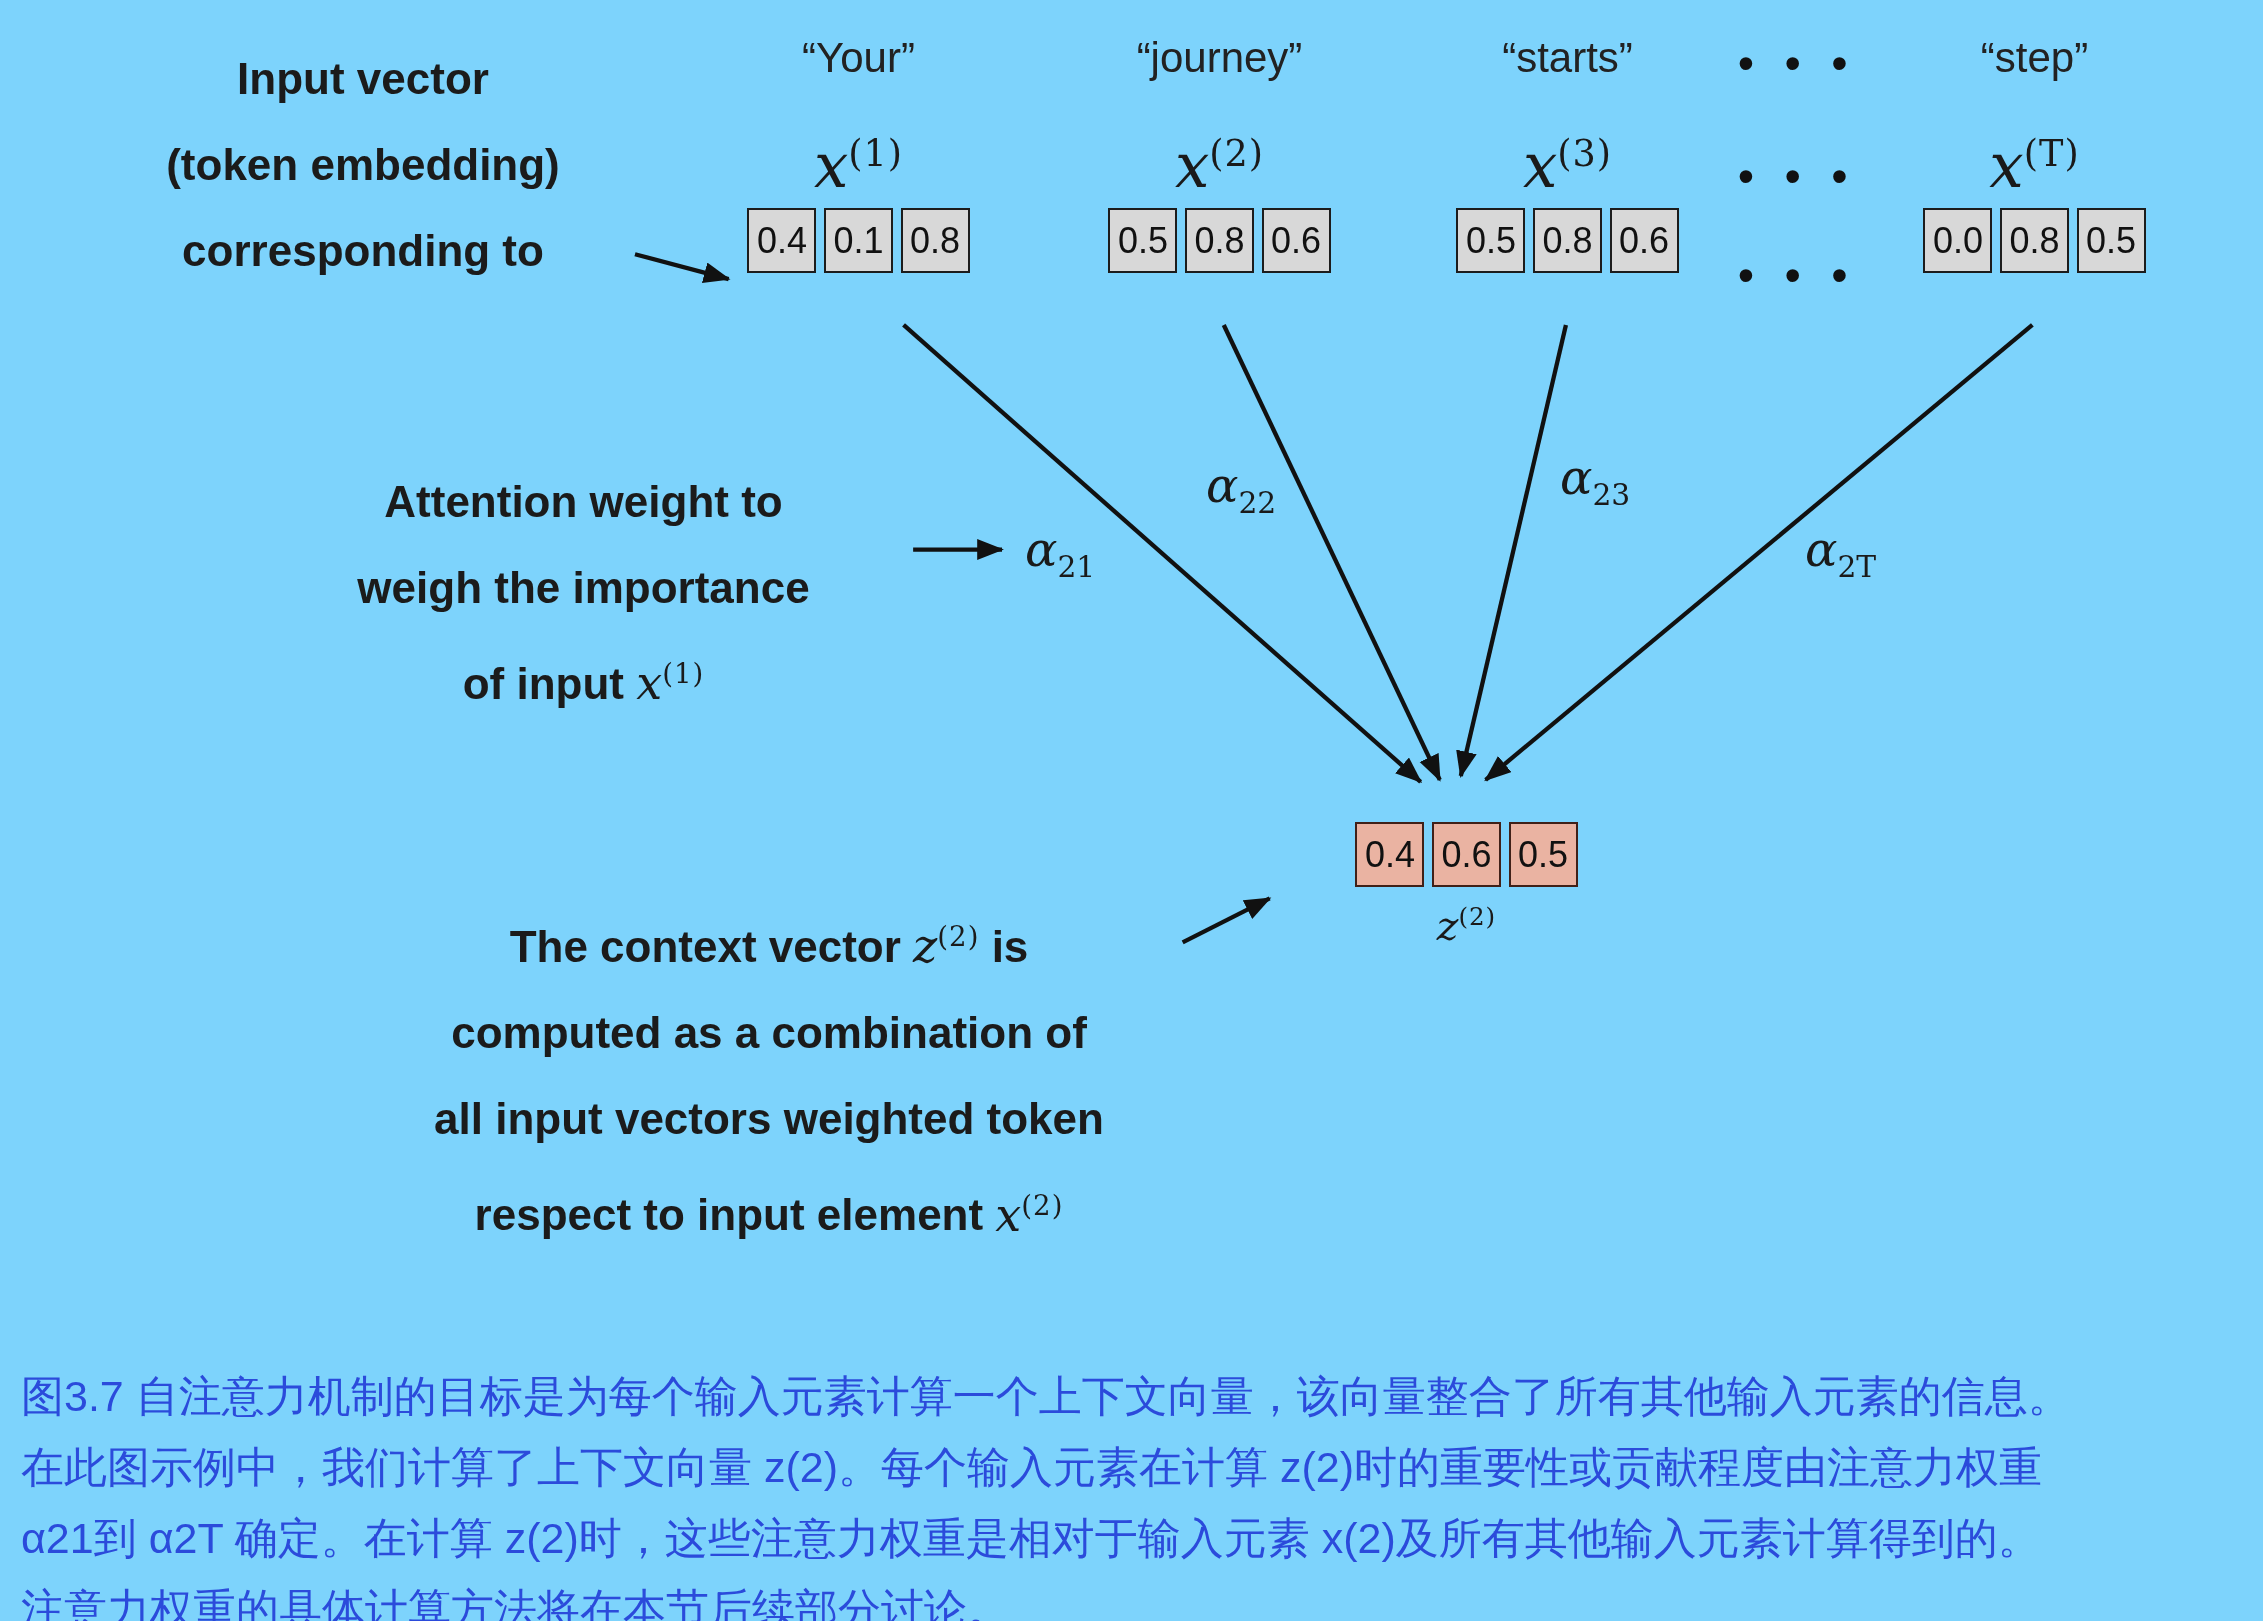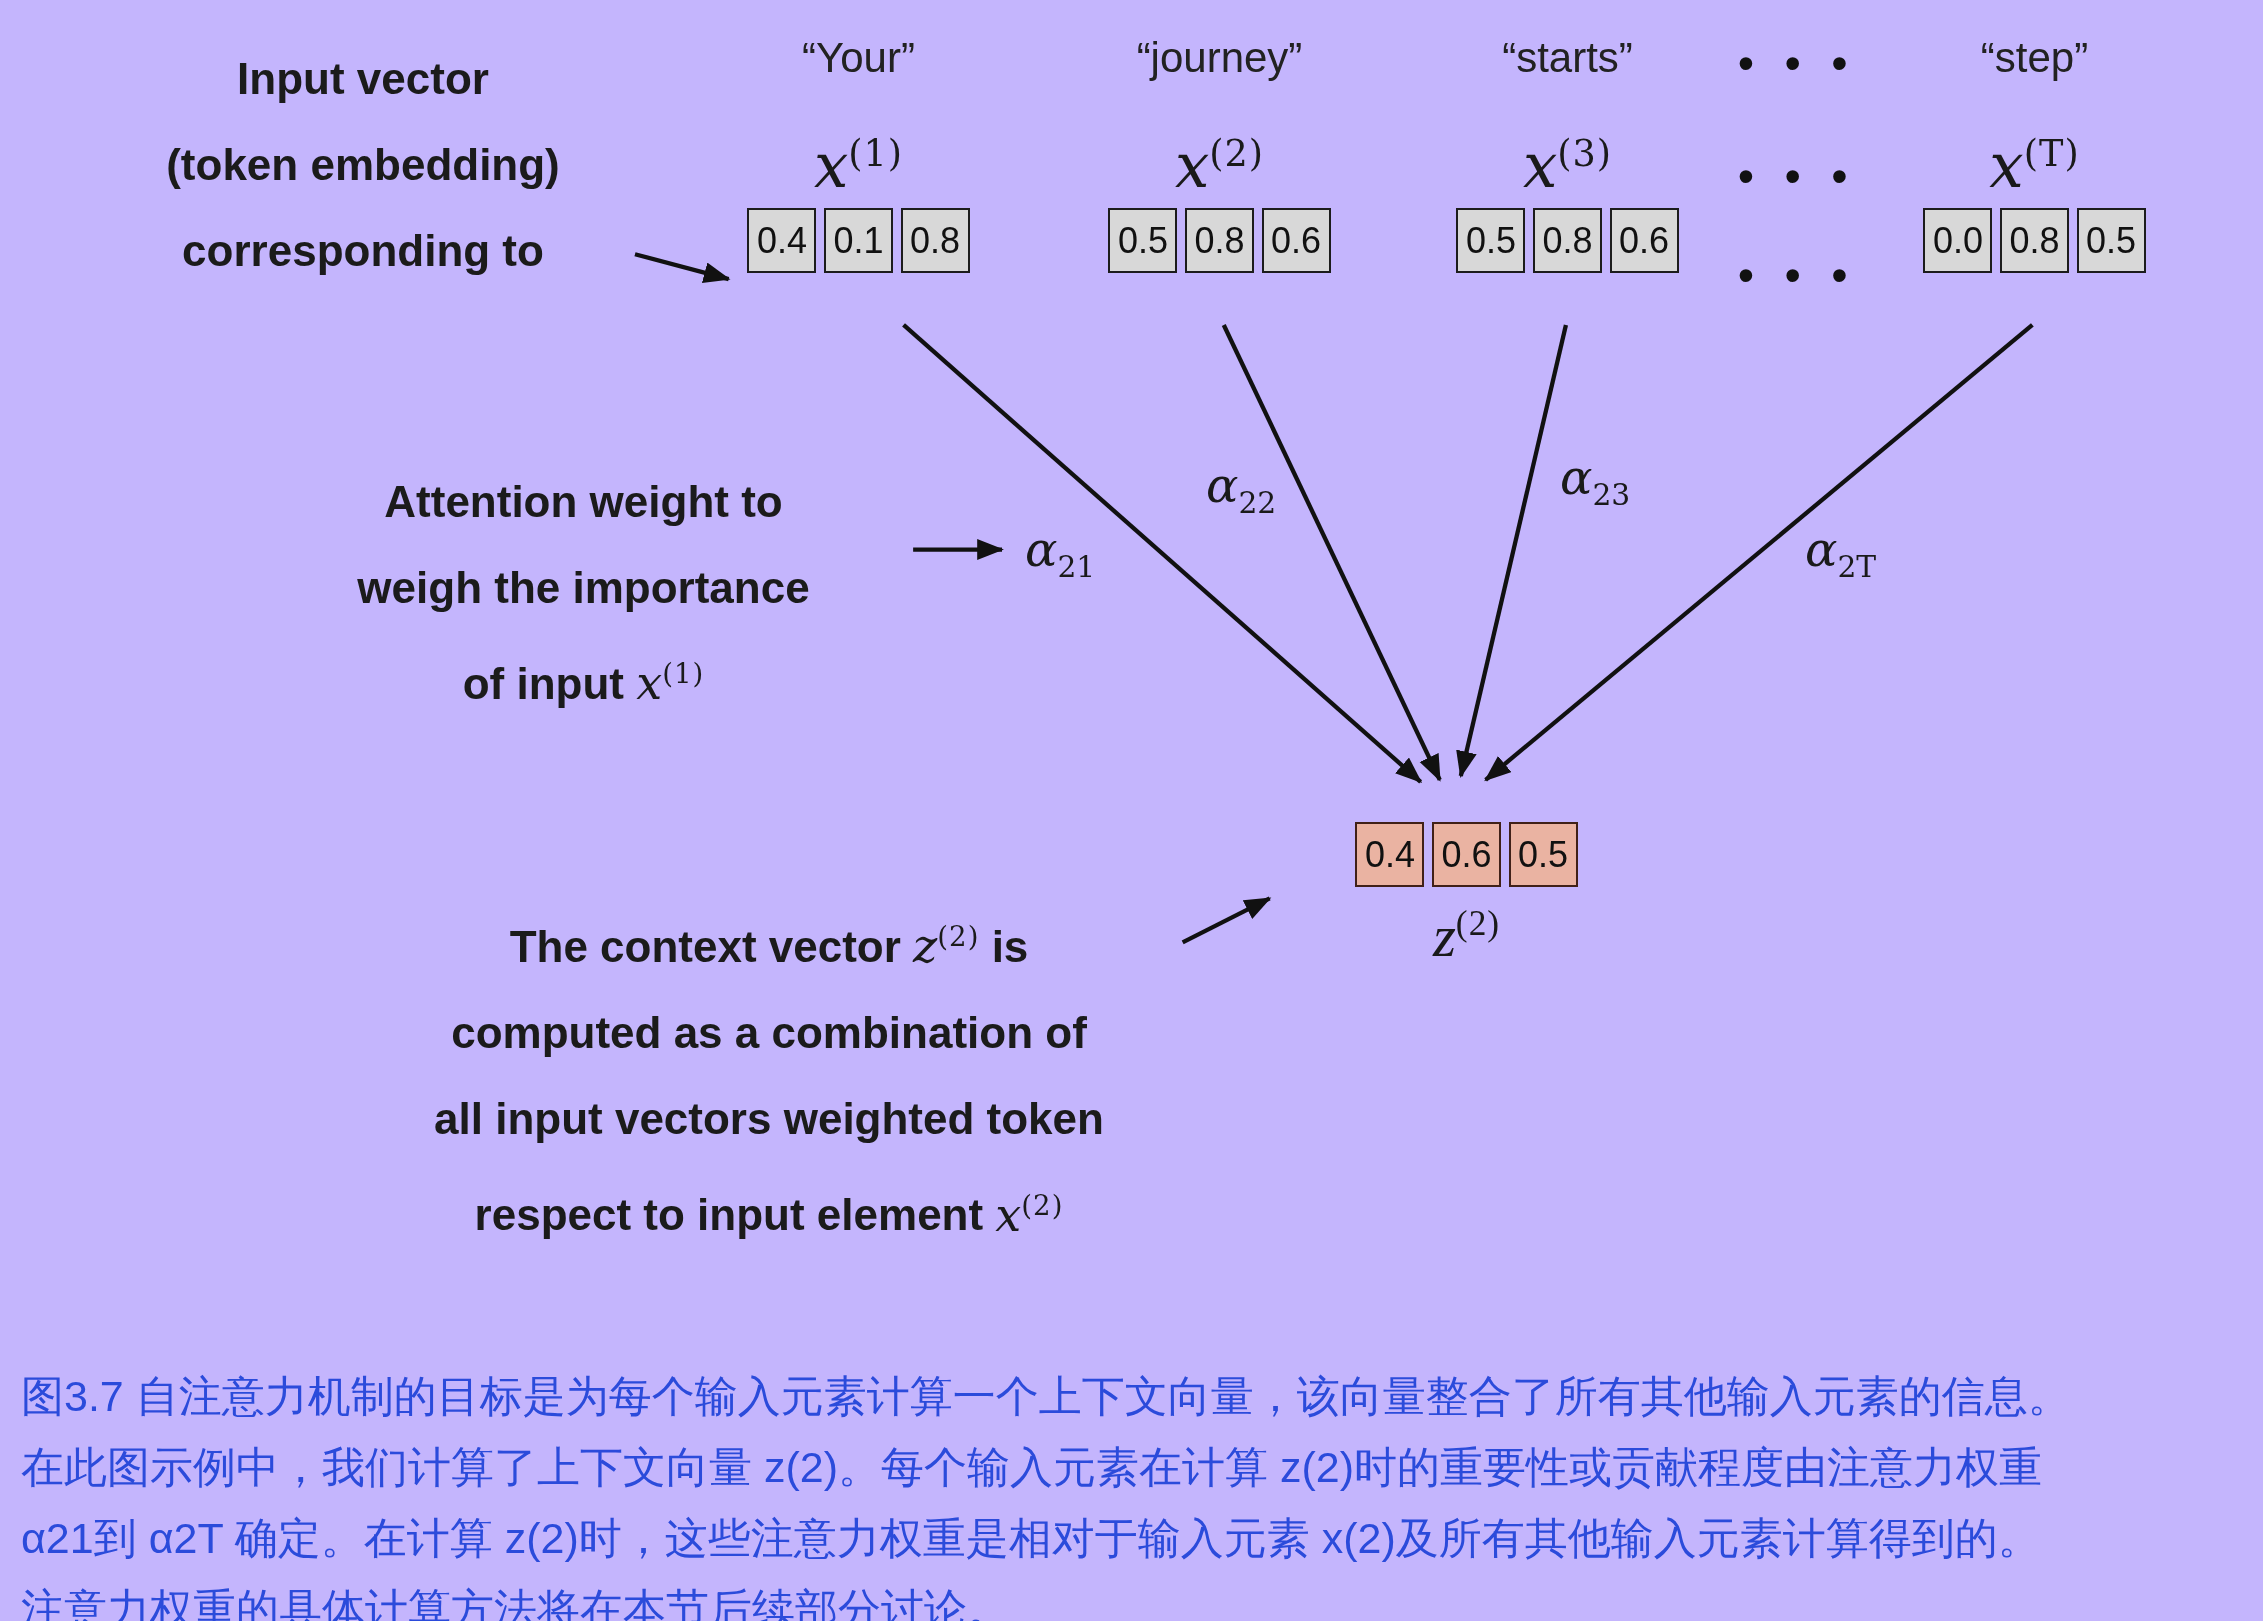--- a/index.html
+++ b/index.html
@@ -7,21 +7,21 @@
     --context-box-fill:#eab3a2;
     --caption-text:#2b4bdb;
     --arrow:#111111;
     --ink:#1a1a1a;
   }
   *{box-sizing:border-box;}
   html,body{margin:0;padding:0;background:#ffffff;}
   .page{
     position:relative;
     width:2264px;height:1621px;
-    background:#c4b5fd;
+    background:#7dd3fc;
     font-family:"Liberation Sans",sans-serif;
     color:var(--ink);
     overflow:hidden;
   }
   svg.overlay{position:absolute;left:0;top:0;width:2264px;height:1621px;pointer-events:none;}
   .arrow{stroke:var(--arrow);stroke-width:4.5;fill:none;}
   #arrowhead path{fill:var(--arrow);}
 
   
   .token-col{position:absolute;width:229px;text-align:center;}
@@ -50,21 +50,21 @@
   .alpha .math i{font-style:italic;}
 
   
   .note{position:absolute;text-align:center;font-weight:bold;color:#1b1b1b;}
   .note .line{font-size:44px;line-height:86px;white-space:nowrap;}
   .note .math{font-size:46px;}
 
   
   .context-row{position:absolute;left:1349px;top:801px;width:235px;}
   .context-label{position:absolute;left:1349px;top:902px;width:235px;text-align:center;}
-  .context-label .math{font-size:59px;font-family:Liberation Serif, serif;}
+  .context-label .math{font-size:41px;}
 
   
   .caption{
     position:absolute;left:21px;top:1361px;width:2227px;
     color:var(--caption-text);
     font-size:43px;line-height:71px;
   }
 </style>
 </head>
 <body>

